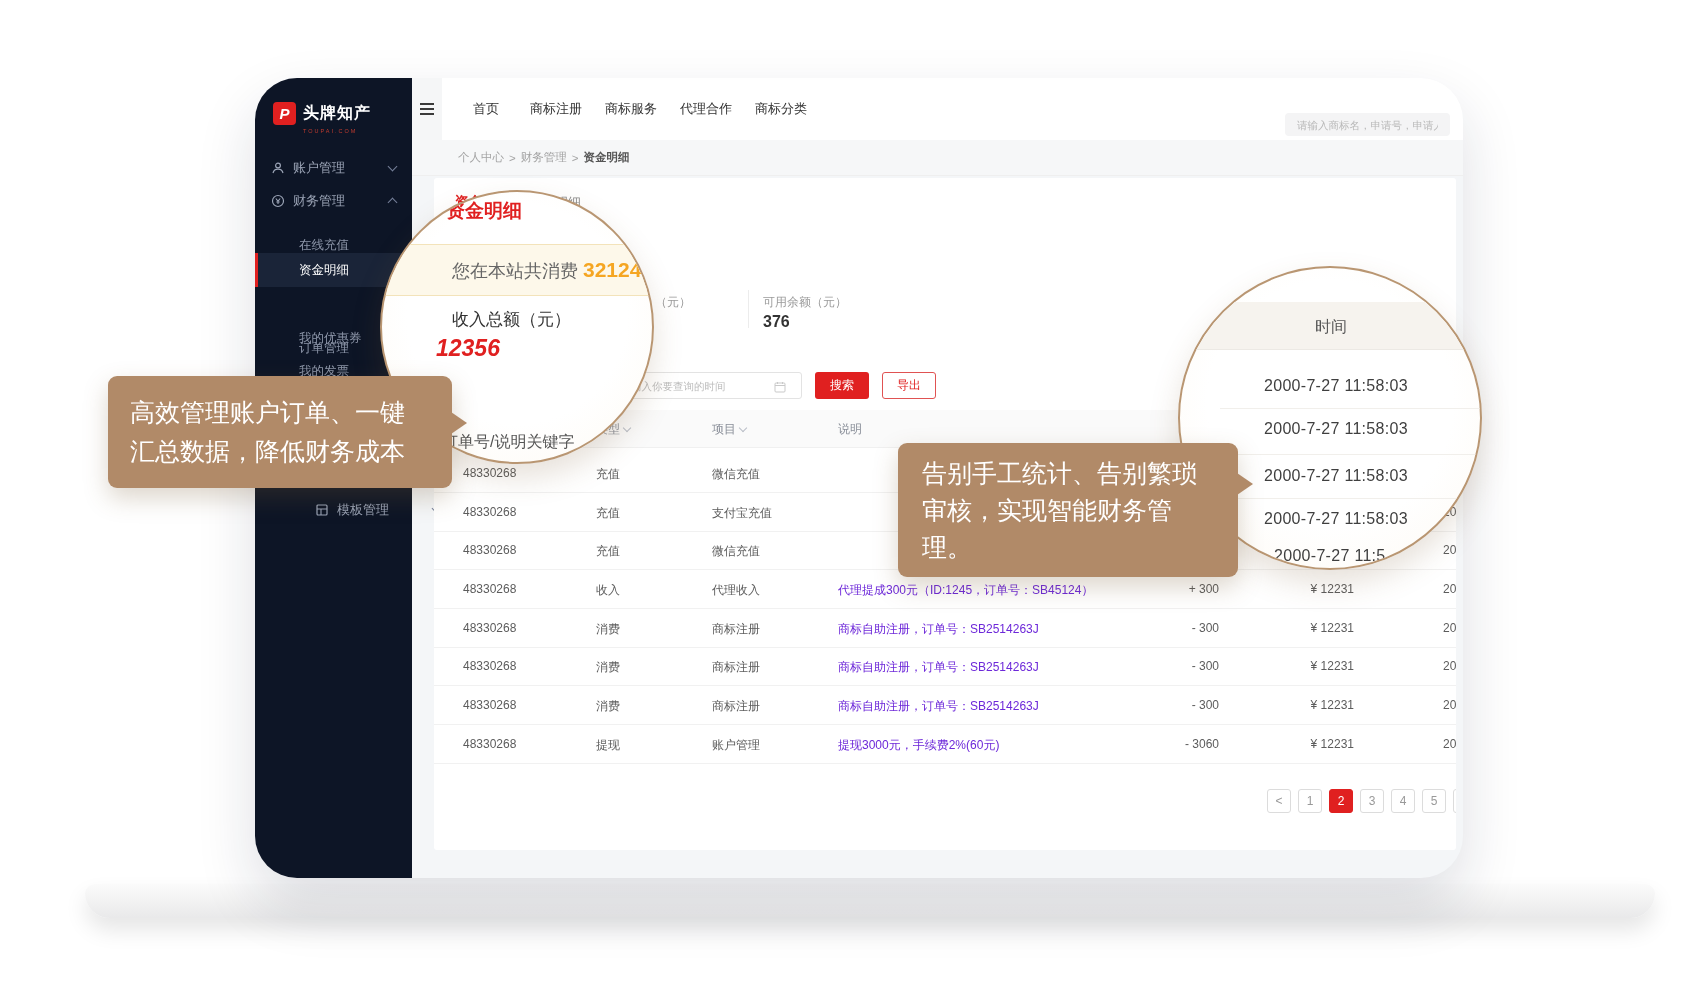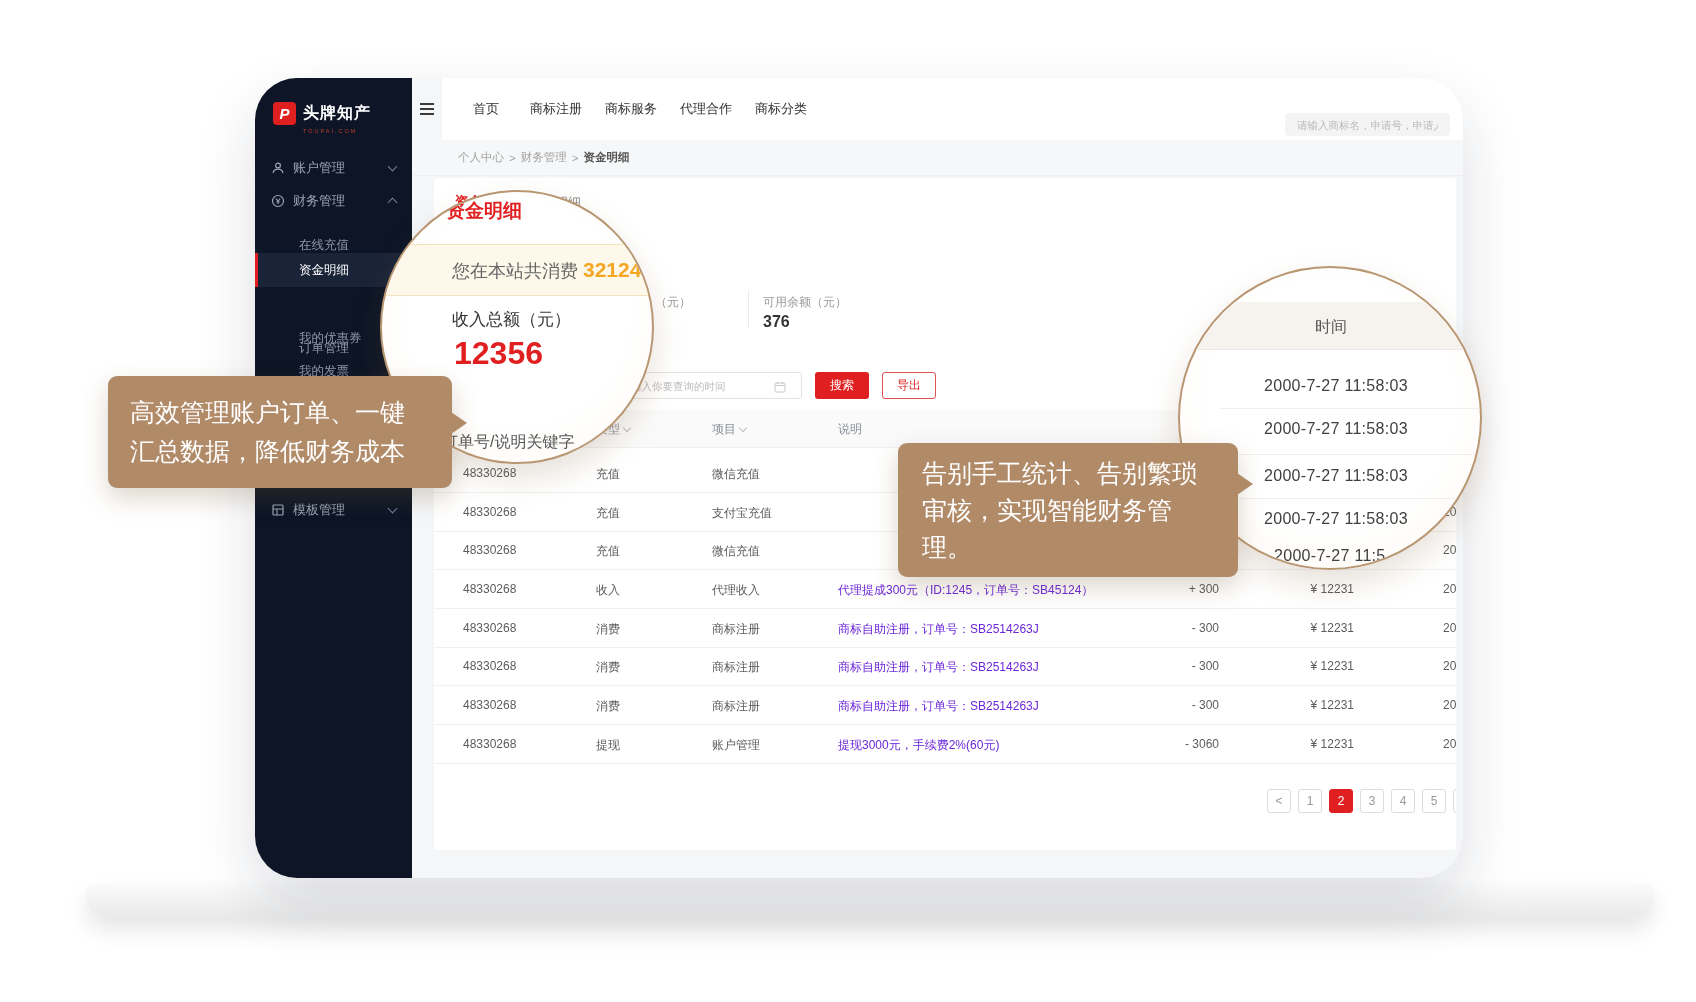--- a/index.html
+++ b/index.html
@@ -86,21 +86,21 @@
   .lens{border-radius:50%;border:2px solid #b99672;overflow:hidden;
         background:radial-gradient(circle at 50% 45%,#ffffff 55%,#fdf9f2 100%);
         box-shadow:0 14px 30px rgba(120,90,50,.18);z-index:5;}
   .lensL{left:380px;top:190px;width:270px;height:270px;}
   .lensR{left:1178px;top:266px;width:300px;height:300px;}
   .lz-tab{left:64px;top:6px;font-size:19px;font-weight:bold;color:#e02020;}
   .lz-bar{left:-10px;top:52px;width:300px;height:50px;background:#fdf8ea;border-top:1px solid #f3e3ba;border-bottom:1px solid #f3e3ba;text-decoration:underline;}
   .lz-bar-txt{left:80px;top:13px;font-size:18px;color:#666;}
   .lz-bar-txt b{font-size:21px;color:#f5a623;font-weight:bold;}
   .lz-income{left:70px;top:116px;font-size:17px;color:#333;}
-  .lz-12356{left:72px;top:143px;font-size:32px;font-weight:bold;color:#e02020;}
+  .lz-12356{left:54px;top:143px;font-size:23px;font-weight:bold;color:#e02020;font-style:italic;}
   .lz-col{left:60px;top:240px;font-size:16px;color:#555;white-space:nowrap;}
   .rz-band{left:0;top:34px;width:300px;height:47px;background:#f6f3ee;border-bottom:1px solid #ece9e4;}
   .rz-band span{position:absolute;left:135px;top:15px;font-size:16px;color:#555;}
   .rz-time{left:84px;font-size:16px;color:#3f3f3f;white-space:nowrap;letter-spacing:.3px;}
   .rz-sep{left:40px;width:260px;height:1px;background:#f1efeb;}
 
   
   .callout{background:#b18a68;border-radius:9px;color:#fff;z-index:7;box-shadow:0 10px 24px rgba(120,90,50,.25);}
   .co-left{left:108px;top:376px;width:344px;height:112px;padding:17px 22px;box-sizing:border-box;
            font-size:25px;line-height:39px;}
@@ -151,21 +151,21 @@
 
       <div class="abs s-active">
         <div class="abs s-active-bar"></div>
         <div class="abs s-active-label">资金明细</div>
       </div>
 
       <div class="abs s-sub" style="top:215px;margin-top:44px;">订单管理</div>
       <div class="abs s-sub" style="top:249px;">我的优惠券</div>
       <div class="abs s-sub" style="top:282px;">我的发票</div>
 
-      <div class="abs s-item" style="top:416px;">
+      <div class="abs s-item" style="top:416px;padding-left:44px;">
         <span class="ico">
           <svg width="14" height="14" viewBox="0 0 14 14">
               <rect x="2" y="2" width="10" height="10" rx="1" fill="none" stroke="#9aa3b5" stroke-width="1.2"></rect>
               <path d="M2 6h10 M6 6v6" stroke="#9aa3b5" stroke-width="1.1"></path>
             </svg>
         </span>
         <span>模板管理</span>
         <i class="chev down"></i>
       </div>
     </div>

